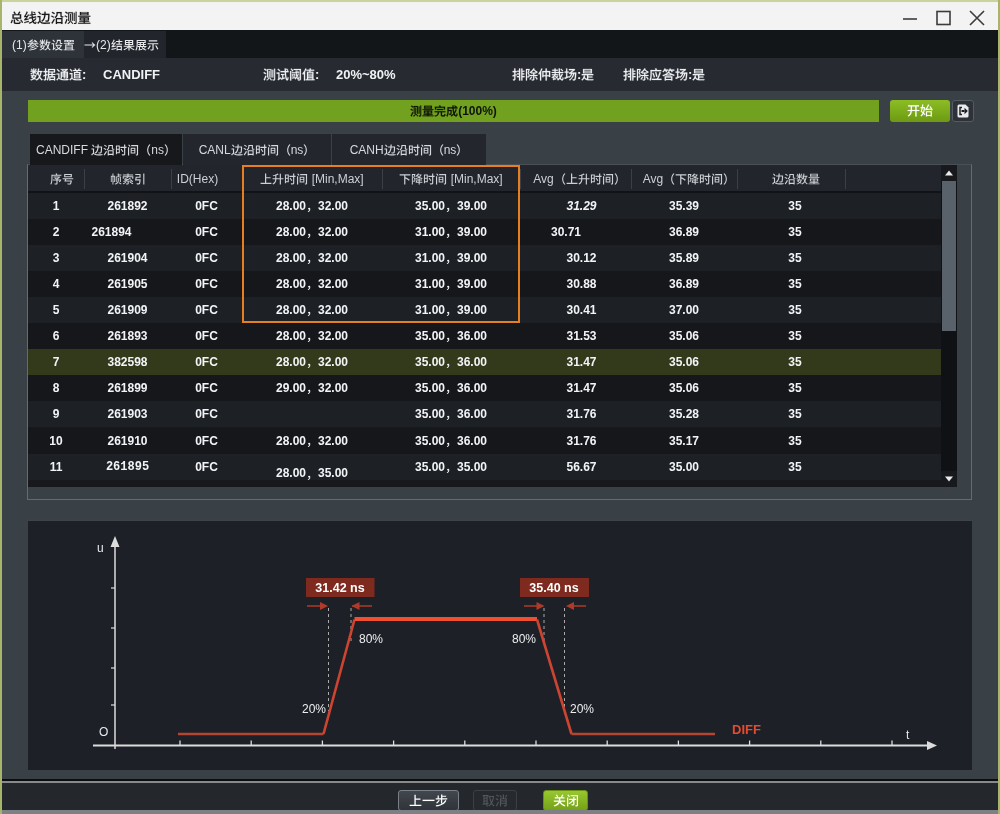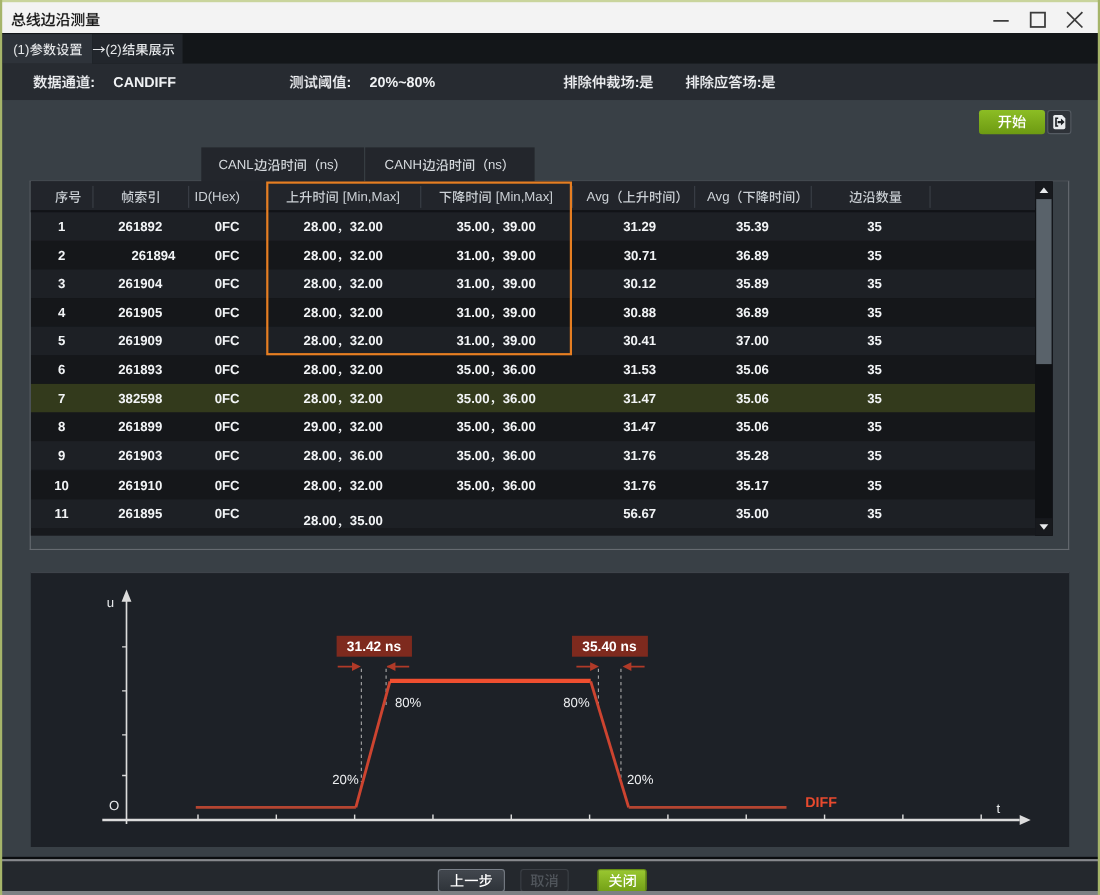--- a/index.html
+++ b/index.html
@@ -171,32 +171,48 @@
           <use href="#u6392" x="0"></use>
           <use href="#u9664" x="1000"></use>
           <use href="#u5E94" x="2000"></use>
           <use href="#u7B54" x="3000"></use>
           <use href="#u573A" x="4000"></use>
         </svg>: <svg class="zh zb" style="width:13.0px;height:13px;vertical-align:-0.13em" viewBox="0 0 1000 1000">
           <use href="#u662F" x="0"></use>
         </svg></div>
  </div>
  <div id="mainarea">
+  <div id="progress"><svg class="zh zb" style="width:48.0px;height:12px;vertical-align:-0.13em" viewBox="0 0 4000 1000">
+          <use href="#u6D4B" x="0"></use>
+          <use href="#u91CF" x="1000"></use>
+          <use href="#u5B8C" x="2000"></use>
+          <use href="#u6210" x="3000"></use>
+        </svg>(100%)</div>
   <div id="startbtn"><svg class="zh zl" style="width:26.0px;height:13px;vertical-align:-0.13em" viewBox="0 0 2000 1000">
           <use href="#u5F00" x="0"></use>
           <use href="#u59CB" x="1000"></use>
         </svg></div>
   <div id="expbtn"><svg width="20" height="20" viewBox="0 0 20 20">
     <path d="M4.5 5 Q4.5 3.5 6 3.5 H12.5 L15.5 6.5 V15 Q15.5 16.5 14 16.5 H6 Q4.5 16.5 4.5 15 Z" fill="#e9ebed"></path>
     <path d="M9 6.5 H7 V13.5 H9" stroke="#1b1e22" stroke-width="1.5" fill="none"></path>
     <path d="M8.5 10 H11.5" stroke="#1b1e22" stroke-width="2" fill="none"></path>
     <path d="M11.5 6.8 L14.8 10 L11.5 13.2 Z" fill="#1b1e22"></path>
         </svg>
   </div>
   <div id="panel"></div>
+  <div class="tab" style="left:30px;width:152px;background:#16181c;z-index:2">CANDIFF&nbsp;<svg class="zh " style="width:48.0px;height:12px;vertical-align:-0.13em" viewBox="0 0 4000 1000">
+          <use href="#u8FB9" x="0"></use>
+          <use href="#u6CBF" x="1000"></use>
+          <use href="#u65F6" x="2000"></use>
+          <use href="#u95F4" x="3000"></use>
+        </svg><svg class="zh " style="width:12.0px;height:12px;vertical-align:-0.13em" viewBox="0 0 1000 1000">
+          <use href="#uFF08" x="0"></use>
+        </svg>ns<svg class="zh " style="width:12.0px;height:12px;vertical-align:-0.13em" viewBox="0 0 1000 1000">
+          <use href="#uFF09" x="0"></use>
+        </svg></div>
   <div class="tab" style="left:183px;width:148px;background:#23262c">CANL<svg class="zh " style="width:48.0px;height:12px;vertical-align:-0.13em" viewBox="0 0 4000 1000">
           <use href="#u8FB9" x="0"></use>
           <use href="#u6CBF" x="1000"></use>
           <use href="#u65F6" x="2000"></use>
           <use href="#u95F4" x="3000"></use>
         </svg><svg class="zh " style="width:12.0px;height:12px;vertical-align:-0.13em" viewBox="0 0 1000 1000">
           <use href="#uFF08" x="0"></use>
         </svg>ns<svg class="zh " style="width:12.0px;height:12px;vertical-align:-0.13em" viewBox="0 0 1000 1000">
           <use href="#uFF09" x="0"></use>
         </svg></div>
@@ -276,35 +292,35 @@
           <div class="trow rowa" style="top:0.0px">
             <div class="cell " style="left:0px;width:56px;">1</div>
             <div class="cell " style="left:56px;width:87px;">261892</div>
             <div class="cell " style="left:143px;width:71px;">0FC</div>
             <div class="cell " style="left:214px;width:140px;">28.00<svg class="zh " style="width:12.0px;height:12px;vertical-align:-0.13em" viewBox="0 0 1000 1000">
                 <use href="#uFF0C" x="0"></use>
               </svg>32.00</div>
             <div class="cell " style="left:354px;width:138px;">35.00<svg class="zh " style="width:12.0px;height:12px;vertical-align:-0.13em" viewBox="0 0 1000 1000">
                 <use href="#uFF0C" x="0"></use>
               </svg>39.00</div>
-            <div class="cell " style="left:492px;width:111px;padding-left:12px;">31.29</div>
+            <div class="cell " style="left:492px;width:111px;padding-left:12px;font-style:italic;">31.29</div>
             <div class="cell " style="left:603px;width:106px;">35.39</div>
             <div class="cell " style="left:709px;width:108px;padding-left:8px;">35</div>
           </div>
           <div class="trow rowb" style="top:26.1px">
             <div class="cell " style="left:0px;width:56px;">2</div>
-            <div class="cell " style="left:68px;width:87px;">261894</div>
+            <div class="cell " style="left:40px;width:87px;">261894</div>
             <div class="cell " style="left:143px;width:71px;">0FC</div>
             <div class="cell " style="left:214px;width:140px;">28.00<svg class="zh " style="width:12.0px;height:12px;vertical-align:-0.13em" viewBox="0 0 1000 1000">
                 <use href="#uFF0C" x="0"></use>
               </svg>32.00</div>
             <div class="cell " style="left:354px;width:138px;">31.00<svg class="zh " style="width:12.0px;height:12px;vertical-align:-0.13em" viewBox="0 0 1000 1000">
                 <use href="#uFF0C" x="0"></use>
               </svg>39.00</div>
-            <div class="cell " style="left:492px;width:111px;padding-left:13px;">30.71</div>
+            <div class="cell " style="left:476px;width:111px;padding-left:13px;">30.71</div>
             <div class="cell " style="left:603px;width:106px;">36.89</div>
             <div class="cell " style="left:709px;width:108px;padding-left:8px;">35</div>
           </div>
           <div class="trow rowa" style="top:52.1px">
             <div class="cell " style="left:0px;width:56px;">3</div>
             <div class="cell " style="left:56px;width:87px;">261904</div>
             <div class="cell " style="left:143px;width:71px;">0FC</div>
             <div class="cell " style="left:214px;width:140px;">28.00<svg class="zh " style="width:12.0px;height:12px;vertical-align:-0.13em" viewBox="0 0 1000 1000">
                 <use href="#uFF0C" x="0"></use>
               </svg>32.00</div>
@@ -382,23 +398,20 @@
                 <use href="#uFF0C" x="0"></use>
               </svg>36.00</div>
             <div class="cell " style="left:492px;width:111px;padding-left:12px;">31.47</div>
             <div class="cell " style="left:603px;width:106px;">35.06</div>
             <div class="cell " style="left:709px;width:108px;padding-left:8px;">35</div>
           </div>
           <div class="trow rowa" style="top:208.4px">
             <div class="cell " style="left:0px;width:56px;">9</div>
             <div class="cell " style="left:56px;width:87px;">261903</div>
             <div class="cell " style="left:143px;width:71px;">0FC</div>
-            <div class="cell " style="left:214px;width:140px;">28.00<svg class="zh " style="width:12.0px;height:12px;vertical-align:-0.13em" viewBox="0 0 1000 1000">
-                <use href="#uFF0C" x="0"></use>
-              </svg>36.00</div>
             <div class="cell " style="left:354px;width:138px;">35.00<svg class="zh " style="width:12.0px;height:12px;vertical-align:-0.13em" viewBox="0 0 1000 1000">
                 <use href="#uFF0C" x="0"></use>
               </svg>36.00</div>
             <div class="cell " style="left:492px;width:111px;padding-left:12px;">31.76</div>
             <div class="cell " style="left:603px;width:106px;">35.28</div>
             <div class="cell " style="left:709px;width:108px;padding-left:8px;">35</div>
           </div>
           <div class="trow rowb" style="top:234.5px">
             <div class="cell " style="left:0px;width:56px;">10</div>
             <div class="cell " style="left:56px;width:87px;">261910</div>
@@ -408,23 +421,26 @@
               </svg>32.00</div>
             <div class="cell " style="left:354px;width:138px;">35.00<svg class="zh " style="width:12.0px;height:12px;vertical-align:-0.13em" viewBox="0 0 1000 1000">
                 <use href="#uFF0C" x="0"></use>
               </svg>36.00</div>
             <div class="cell " style="left:492px;width:111px;padding-left:12px;">31.76</div>
             <div class="cell " style="left:603px;width:106px;">35.17</div>
             <div class="cell " style="left:709px;width:108px;padding-left:8px;">35</div>
           </div>
           <div class="trow rowa" style="top:260.5px">
             <div class="cell " style="left:0px;width:56px;">11</div>
-            <div class="cell " style="left:56px;width:87px;">261895</div>
+            <div class="cell " style="left:56px;width:87px;font-family:Liberation Mono, monospace;">261895</div>
             <div class="cell " style="left:143px;width:71px;">0FC</div>
             <div class="cell " style="left:214px;width:140px;align-items:flex-end;">28.00<svg class="zh " style="width:12.0px;height:12px;vertical-align:-0.13em" viewBox="0 0 1000 1000">
+                <use href="#uFF0C" x="0"></use>
+              </svg>35.00</div>
+            <div class="cell " style="left:354px;width:138px;">35.00<svg class="zh " style="width:12.0px;height:12px;vertical-align:-0.13em" viewBox="0 0 1000 1000">
                 <use href="#uFF0C" x="0"></use>
               </svg>35.00</div>
             <div class="cell " style="left:492px;width:111px;padding-left:12px;">56.67</div>
             <div class="cell " style="left:603px;width:106px;">35.00</div>
             <div class="cell " style="left:709px;width:108px;padding-left:8px;">35</div>
           </div>
         </div>
    <div id="orect"></div>
    <div id="sbar">
     <div class="sarrow" style="top:0"><svg width="16" height="16">

